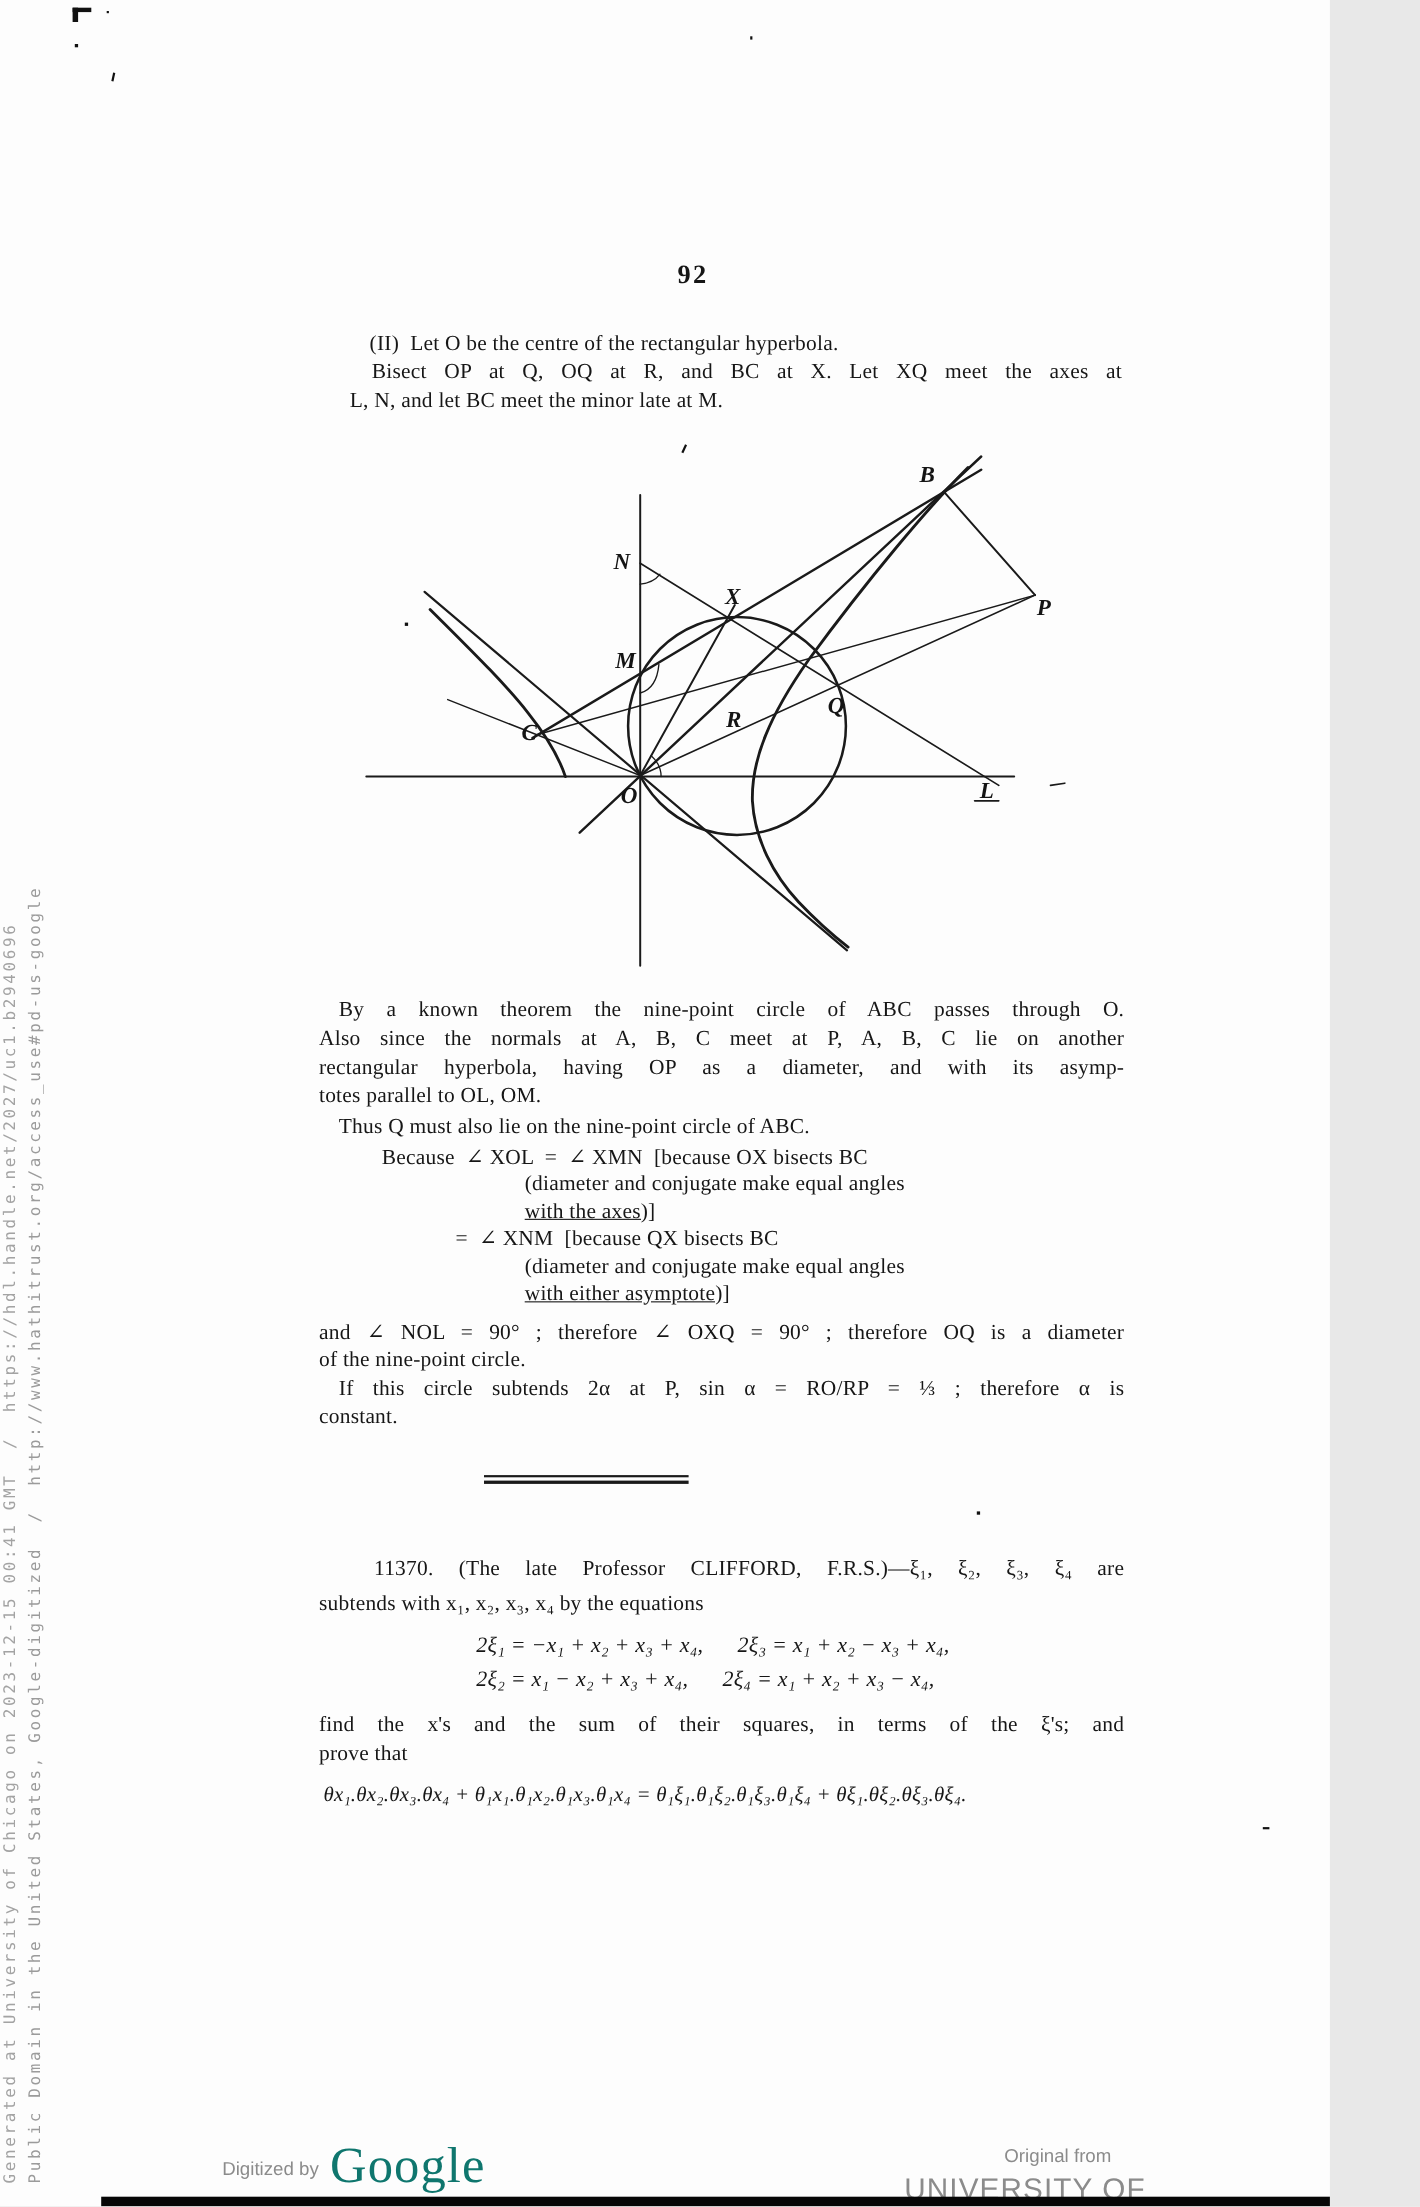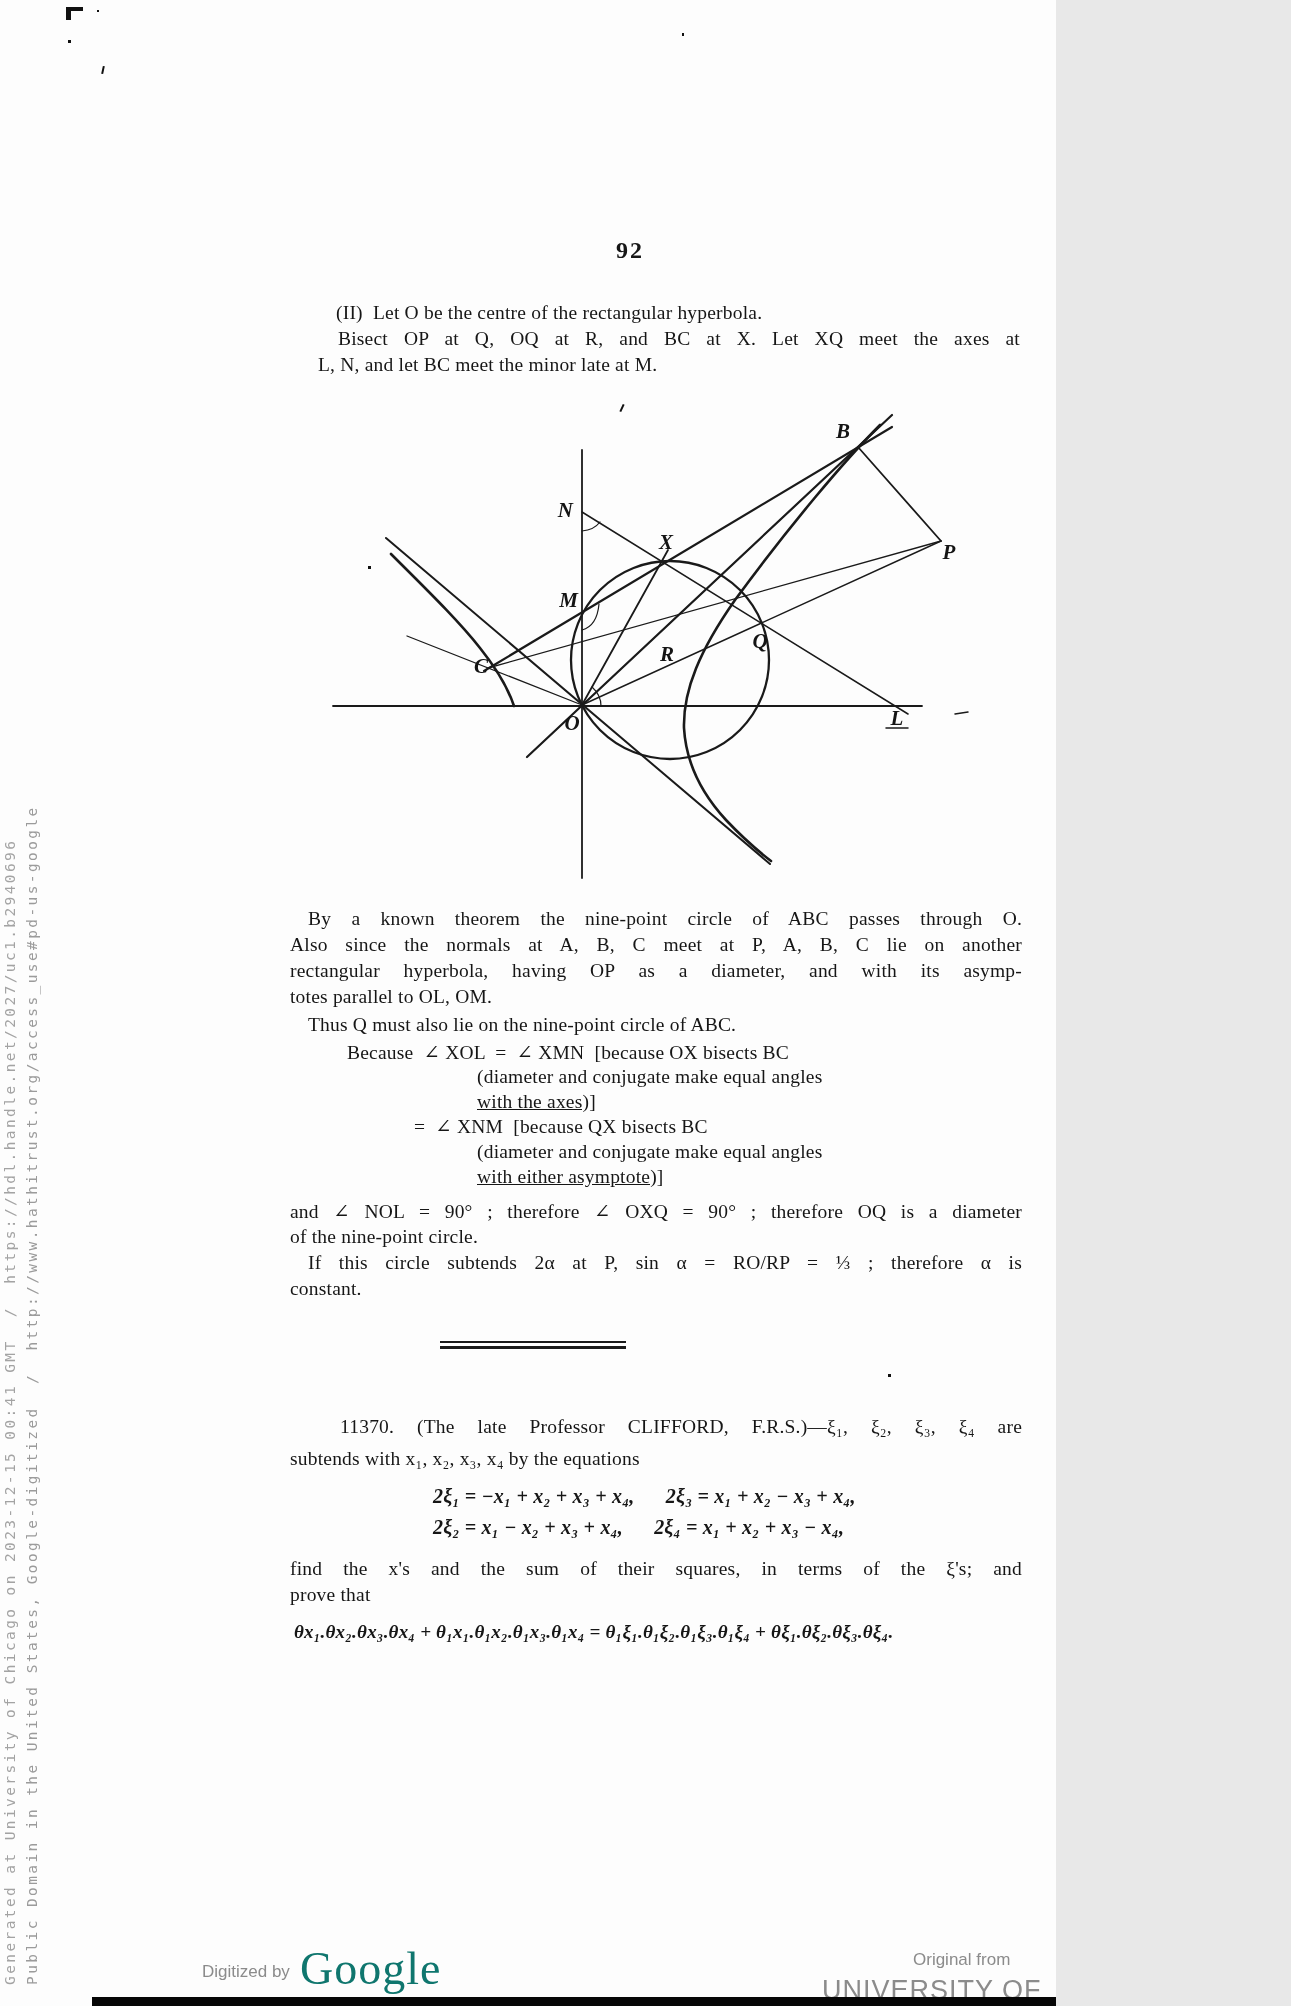--- a/index.html
+++ b/index.html
@@ -1,21 +1,21 @@
 <!DOCTYPE html>
 <html><head>
 <meta charset="utf-8">
 <style>
   html,body{margin:0;padding:0;background:#e8e8e8;}
-  #page{position:relative;width:1056px;height:2006px;background:#fdfdfd;overflow:hidden;
+  #page{position:relative;width:1209px;height:2006px;background:#fdfdfd;overflow:hidden;
         font-family:"Liberation Serif","DejaVu Serif",serif;}
   .ln{position:absolute;font-size:19.5px;color:#161616;white-space:pre;letter-spacing:0.2px;line-height:25px;}
   .jst{white-space:normal;text-align:justify;text-align-last:justify;}
   .rt{white-space:normal;text-decoration:underline;}
-  .eq{font-style:italic;font-size:20px;font-weight:bold;}
+  .eq{font-style:italic;font-size:20px;}
   .pgnum{font-weight:bold;font-size:24px;letter-spacing:2px;text-align:center;}
   .rule{position:absolute;background:#1a1a1a;}
   .artifact{position:absolute;background:#111;}
   #diagram-svg{position:absolute;left:320px;top:395px;}
   #diagram-svg line,#diagram-svg path,#diagram-svg circle{stroke:#1a1a1a;fill:none;stroke-linecap:round;}
   .dlabel{font-family:"Liberation Serif","DejaVu Serif",serif;font-style:italic;font-weight:600;
           font-size:21px;fill:#141414;}
   .side{position:absolute;transform:rotate(-90deg);transform-origin:0 0;white-space:pre;
         font-family:"DejaVu Sans Mono","Liberation Mono",monospace;font-size:14.5px;
         letter-spacing:2.4px;color:#a3a3a3;}

